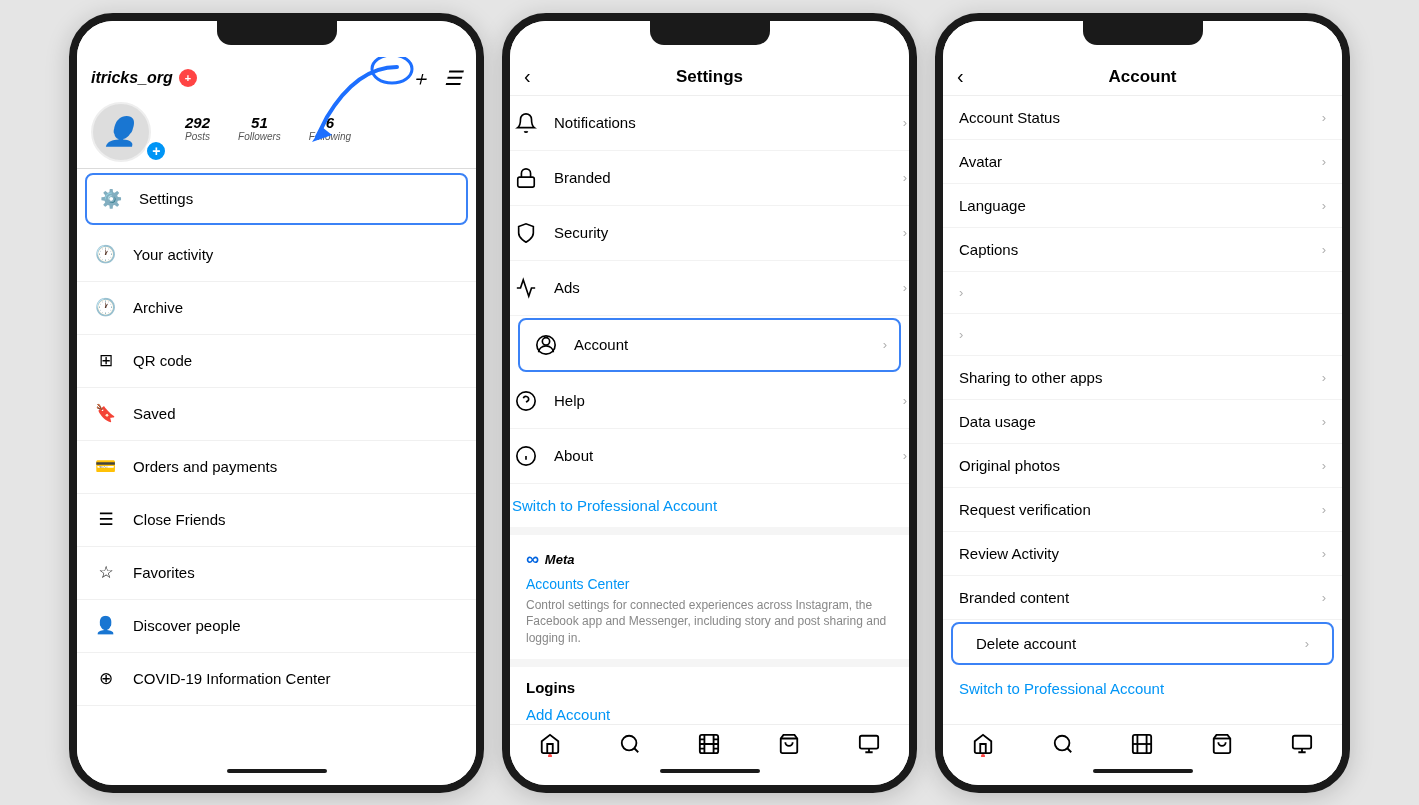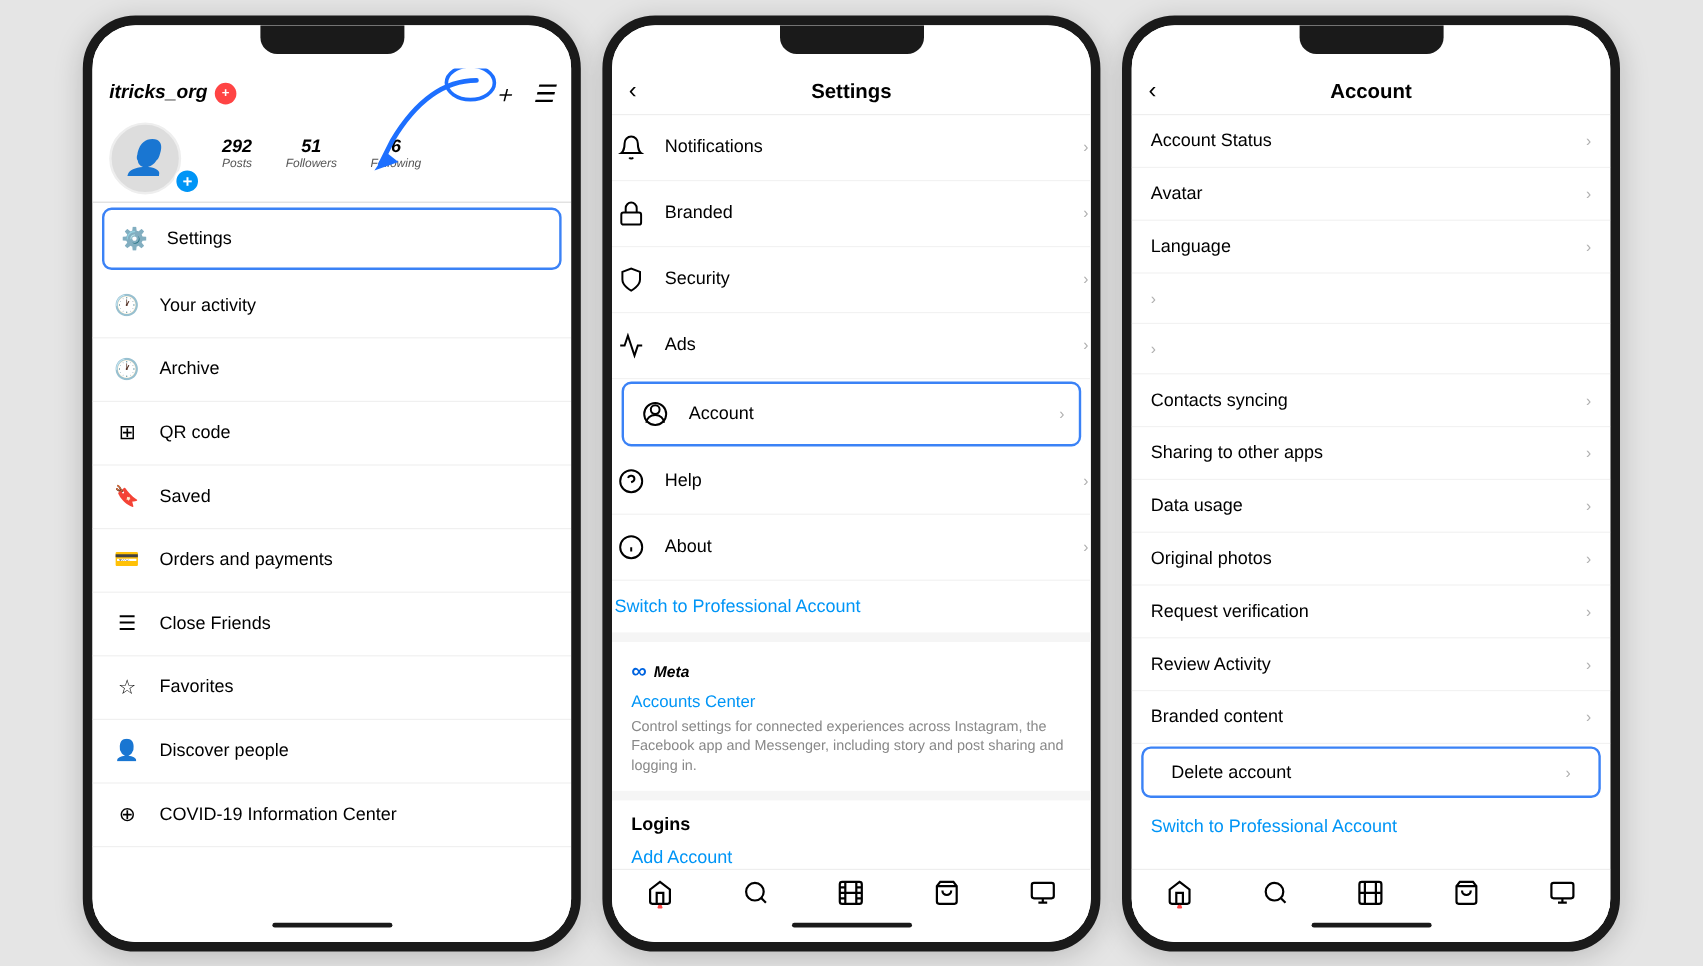--- a/index.html
+++ b/index.html
@@ -667,27 +667,27 @@
       </div>
       <div class="account-item">
         <span class="account-label">Avatar</span>
         <span class="chevron">›</span>
       </div>
       <div class="account-item">
         <span class="account-label">Language</span>
         <span class="chevron">›</span>
       </div>
       <div class="account-item">
-        <span class="chevron">›</span>
-      </div>
-      <div class="account-item">
-        <span class="chevron">›</span>
-      </div>
-      <div class="account-item">
-        <span class="account-label">Contacts syncing</span>
+        <span class="account-label">Captions</span>
+        <span class="chevron">›</span>
+      </div>
+      <div class="account-item">
+        <span class="chevron">›</span>
+      </div>
+      <div class="account-item">
         <span class="chevron">›</span>
       </div>
       <div class="account-item">
         <span class="account-label">Sharing to other apps</span>
         <span class="chevron">›</span>
       </div>
       <div class="account-item">
         <span class="account-label">Data usage</span>
         <span class="chevron">›</span>
       </div>

